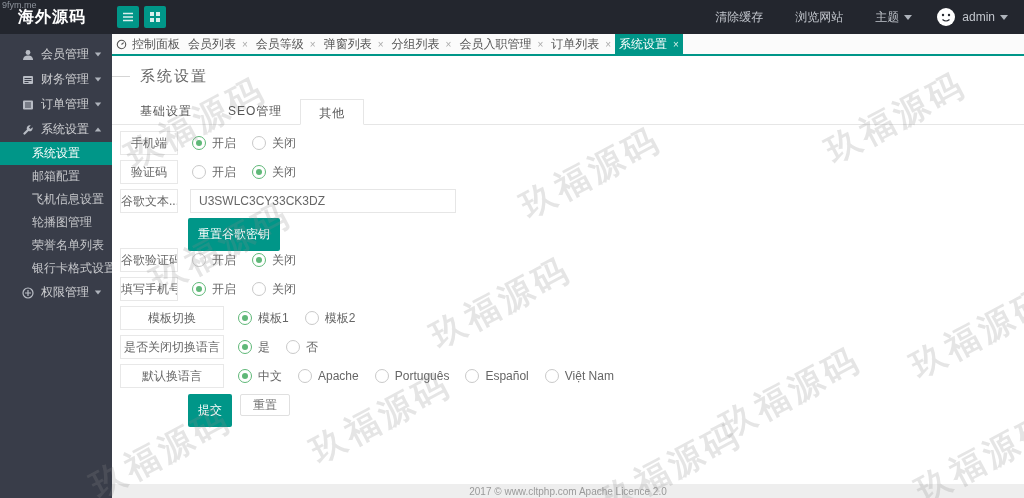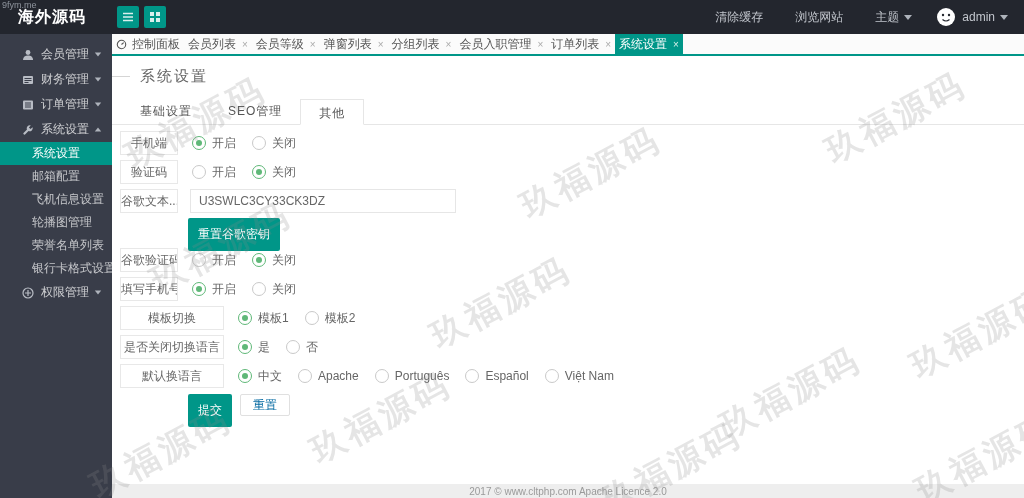--- a/index.html
+++ b/index.html
@@ -52,21 +52,21 @@
   .flabel.wide { width:104px; }
   .fgroup { display:flex; align-items:center; margin-left:14px; }
   .radio-item { display:flex; align-items:center; margin-right:16px; cursor:pointer; }
   .radio { width:14px; height:14px; border-radius:50%; border:1px solid #c9c9c9; background:#fff; position:relative; flex-shrink:0; }
   .radio.checked { border-color:#5FB878; }
   .radio.checked::after { content:""; position:absolute; left:3px; top:3px; width:6px; height:6px; border-radius:50%; background:#5FB878; }
   .radio-lbl { margin-left:6px; color:#666; font-size:12px; white-space:nowrap;text-align:right; }
   .txt-input { margin-left:12px; width:266px; height:24px; border:1px solid #e6e6e6; padding:0 8px; font-size:12px; color:#666; outline:none; }
   .btn { display:inline-block; border:none; cursor:pointer; font-size:12px; border-radius:2px; }
   .btn-green { background:#009688; color:#fff; height:33px; padding:0 10px; }
-  .btn-plain { background:#fff; color:#0369a1; height:22px; padding:0 12px; border:1px solid #e0e0e0; }
+  .btn-plain { background:#fff; color:#737373; height:22px; padding:0 12px; border:1px solid #e0e0e0; }
   .row-btn { margin:2px 0 8px 68px; height:22px; }
   .row-submit { margin:6px 0 0 68px; display:flex; gap:8px; }
 
   
   .footer { height:14px; background:#eeeeee; color:#9a9a9a; font-size:10px; text-align:center; line-height:15px; }
 
   
   .wm { position:absolute; font-size:34px; font-weight:bold; color:rgba(135,135,135,.22); transform:rotate(-28deg); white-space:nowrap; letter-spacing:4px; pointer-events:none; z-index:50; }
   .wm-corner { position:absolute; left:2px; top:0; font-size:9px; color:#8d939c; z-index:60; pointer-events:none; }
 </style>

